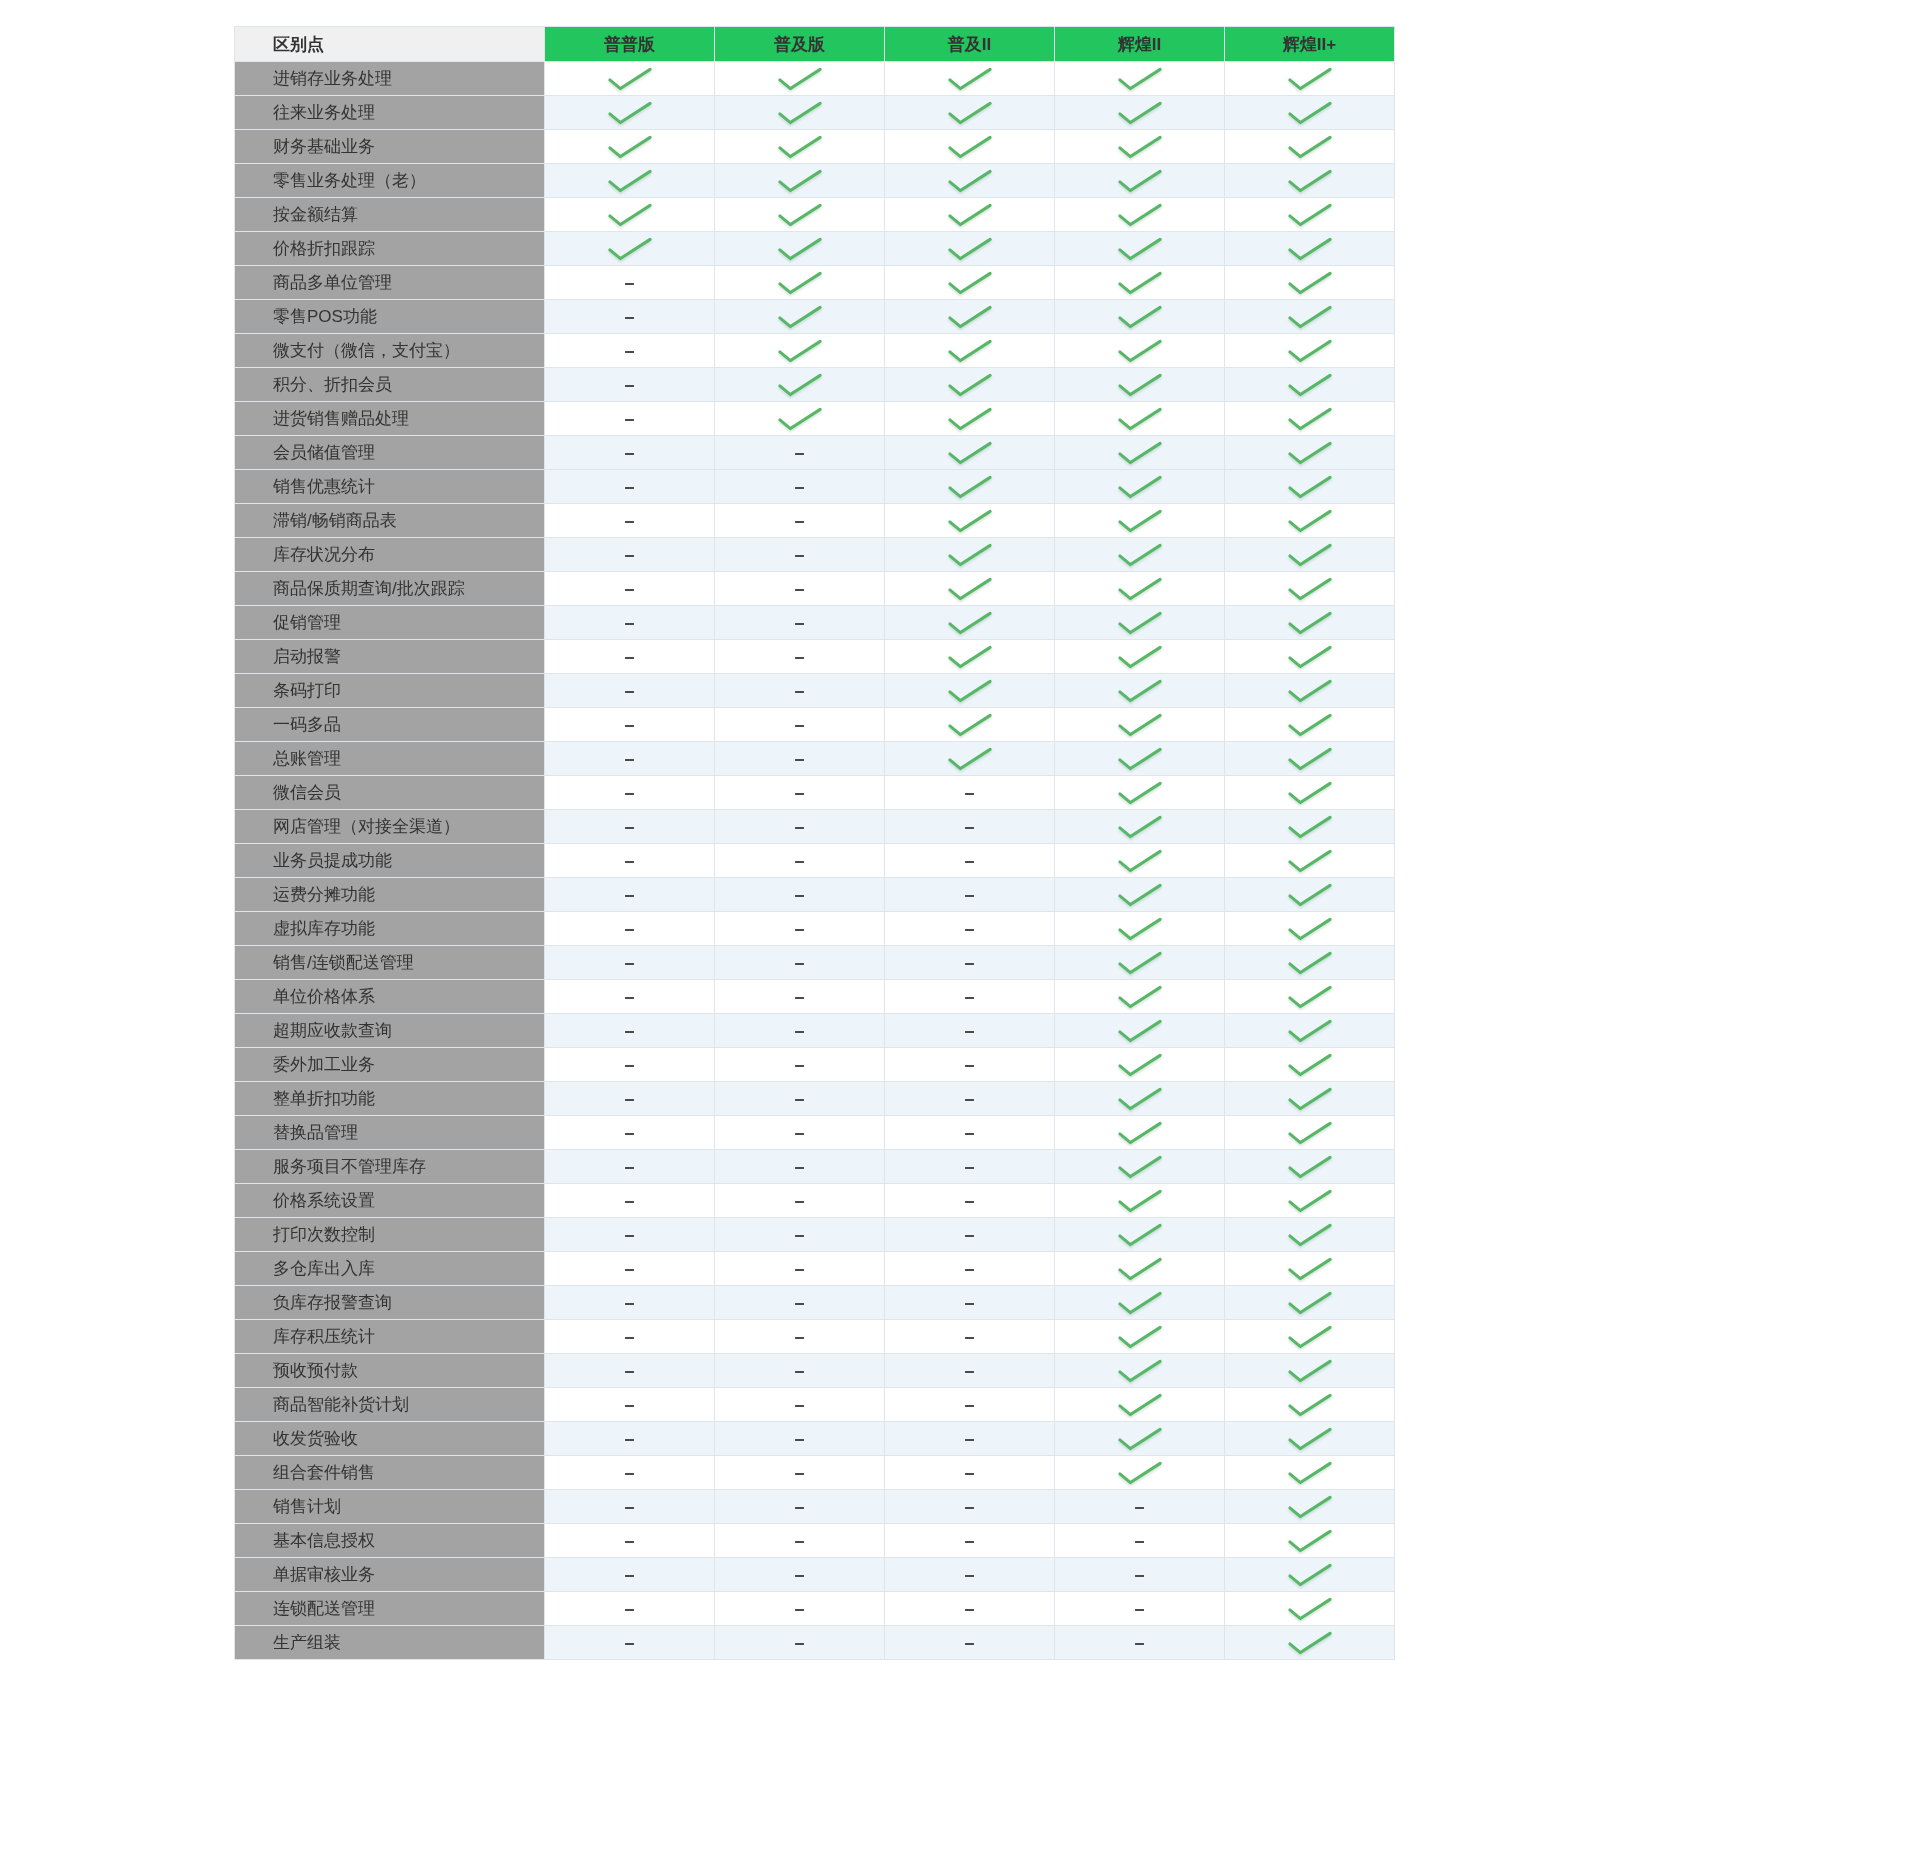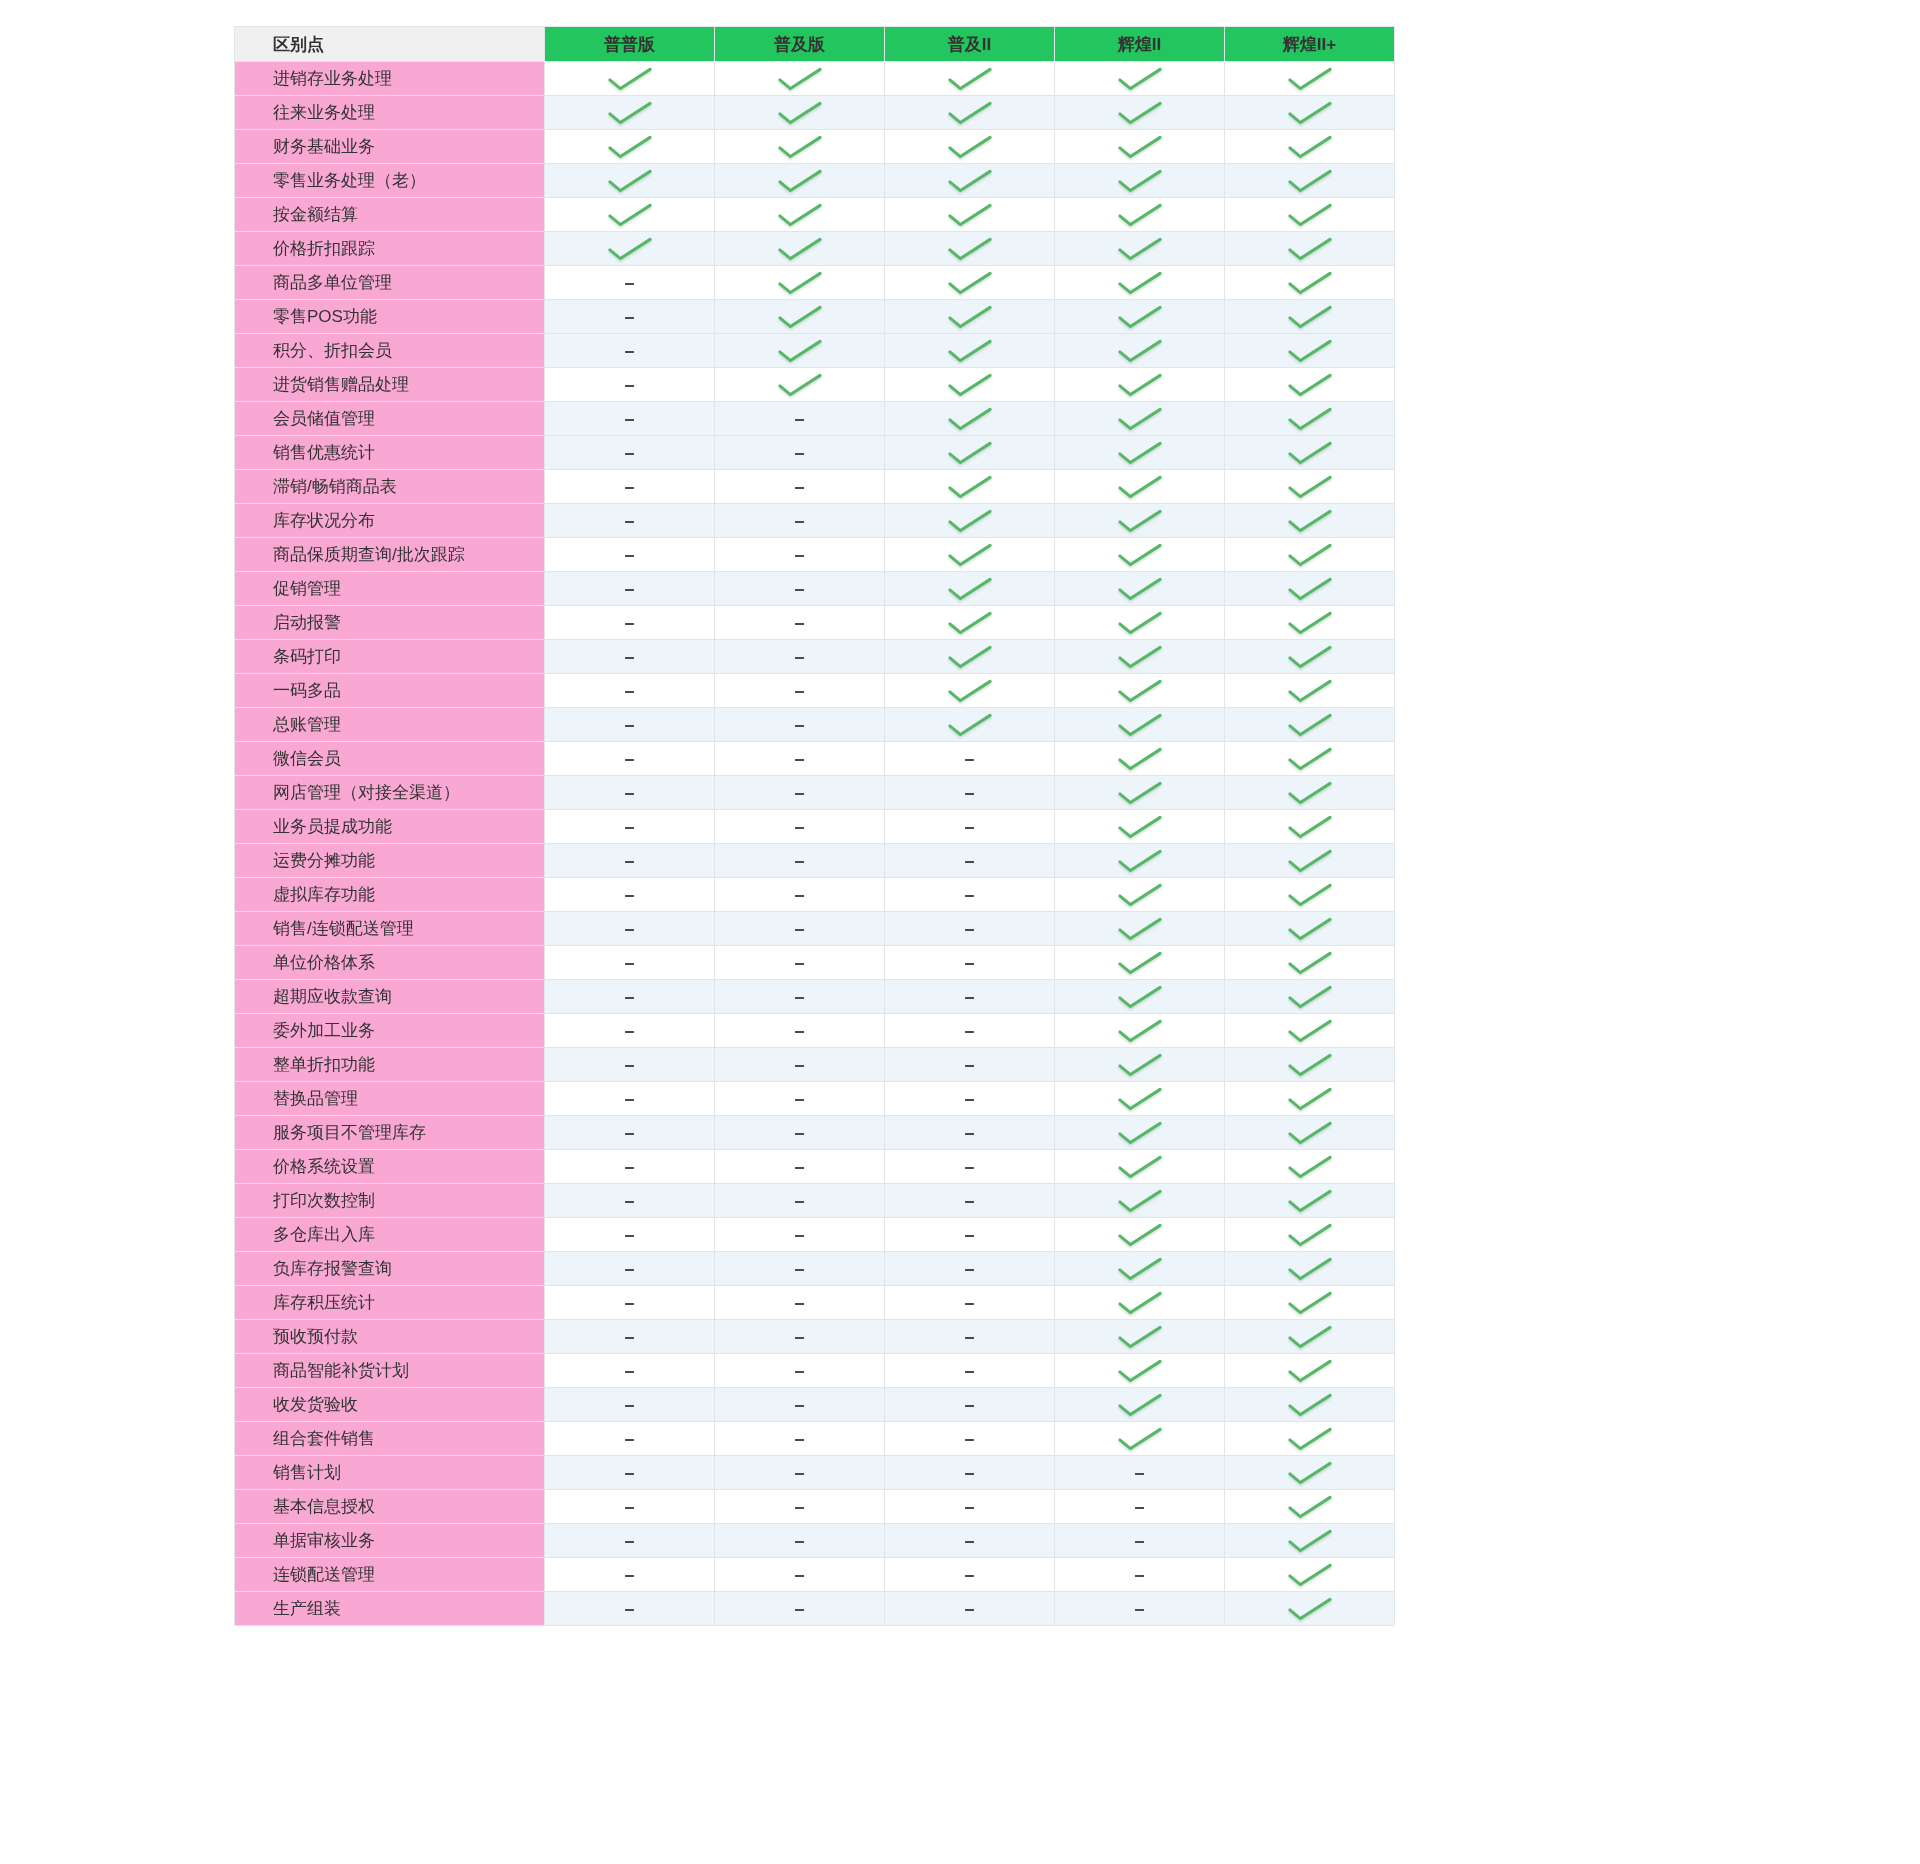--- a/index.html
+++ b/index.html
@@ -38,21 +38,21 @@
     color: #333333;
     background: #22c55e;
     height: 35px;
   }
   table.compare thead th.feat {
     background: #f0f0f0;
     text-align: left;
     padding-left: 38px;
   }
   table.compare td.feat {
-    background: #f9a8d4;
+    background: #a3a3a3;
     text-align: left;
     padding-left: 38px;
     font-size: 17px;
     color: #333333;
     font-weight: normal;
   }
   table.compare tbody td.mark {
     background: #ffffff;
   }
   table.compare tbody tr.stripe td.mark {
@@ -229,20 +229,36 @@
           <td class="mark"><svg class="check" width="46" height="25" viewBox="0 0 48 26">
               <path d="M3 14.5 L14 23.5 L45 3.5" fill="none" stroke="#57b766" stroke-width="3.2" stroke-linecap="round" stroke-linejoin="round"></path>
             </svg></td>
           <td class="mark"><svg class="check" width="46" height="25" viewBox="0 0 48 26">
               <path d="M3 14.5 L14 23.5 L45 3.5" fill="none" stroke="#57b766" stroke-width="3.2" stroke-linecap="round" stroke-linejoin="round"></path>
             </svg></td>
           <td class="mark"><svg class="check" width="46" height="25" viewBox="0 0 48 26">
               <path d="M3 14.5 L14 23.5 L45 3.5" fill="none" stroke="#57b766" stroke-width="3.2" stroke-linecap="round" stroke-linejoin="round"></path>
             </svg></td>
         </tr>
+        <tr>
+          <td class="feat">微支付（微信，支付宝）</td>
+          <td class="mark"><span class="dash">–</span></td>
+          <td class="mark"><svg class="check" width="46" height="25" viewBox="0 0 48 26">
+              <path d="M3 14.5 L14 23.5 L45 3.5" fill="none" stroke="#57b766" stroke-width="3.2" stroke-linecap="round" stroke-linejoin="round"></path>
+            </svg></td>
+          <td class="mark"><svg class="check" width="46" height="25" viewBox="0 0 48 26">
+              <path d="M3 14.5 L14 23.5 L45 3.5" fill="none" stroke="#57b766" stroke-width="3.2" stroke-linecap="round" stroke-linejoin="round"></path>
+            </svg></td>
+          <td class="mark"><svg class="check" width="46" height="25" viewBox="0 0 48 26">
+              <path d="M3 14.5 L14 23.5 L45 3.5" fill="none" stroke="#57b766" stroke-width="3.2" stroke-linecap="round" stroke-linejoin="round"></path>
+            </svg></td>
+          <td class="mark"><svg class="check" width="46" height="25" viewBox="0 0 48 26">
+              <path d="M3 14.5 L14 23.5 L45 3.5" fill="none" stroke="#57b766" stroke-width="3.2" stroke-linecap="round" stroke-linejoin="round"></path>
+            </svg></td>
+        </tr>
         <tr class="stripe">
           <td class="feat">积分、折扣会员</td>
           <td class="mark"><span class="dash">–</span></td>
           <td class="mark"><svg class="check" width="46" height="25" viewBox="0 0 48 26">
               <path d="M3 14.5 L14 23.5 L45 3.5" fill="none" stroke="#57b766" stroke-width="3.2" stroke-linecap="round" stroke-linejoin="round"></path>
             </svg></td>
           <td class="mark"><svg class="check" width="46" height="25" viewBox="0 0 48 26">
               <path d="M3 14.5 L14 23.5 L45 3.5" fill="none" stroke="#57b766" stroke-width="3.2" stroke-linecap="round" stroke-linejoin="round"></path>
             </svg></td>
           <td class="mark"><svg class="check" width="46" height="25" viewBox="0 0 48 26">

